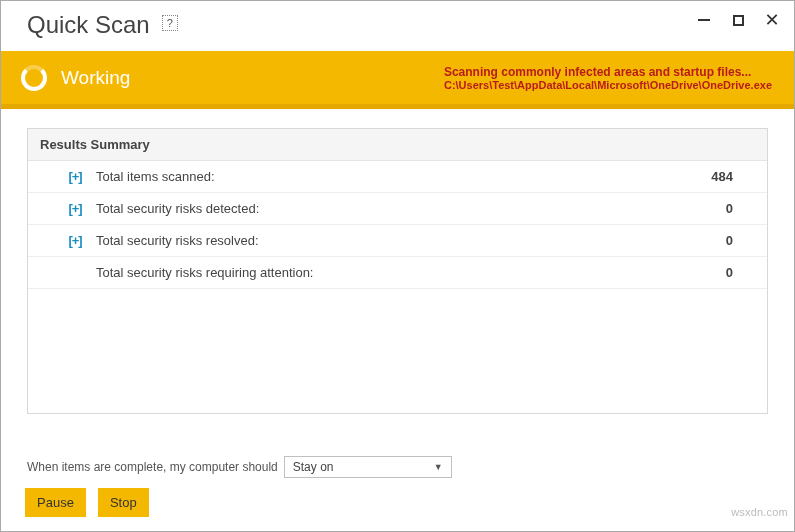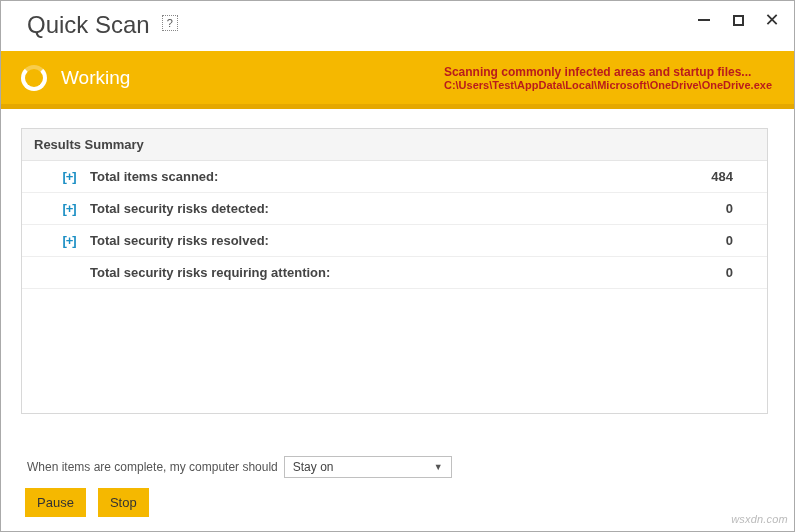--- a/index.html
+++ b/index.html
@@ -110,21 +110,21 @@
     }
     .status-main {
       font-size: 12px;
       font-weight: 700;
     }
     .status-path {
       font-size: 11px;
       font-weight: 700;
     }
     .content {
-      padding: 24px 26px 0 20px;
+      padding: 24px 26px 0 26px;
       flex: 1;
     }
     .panel {
       border: 1px solid #d8d8d8;
       height: 286px;
       display: flex;
       flex-direction: column;
     }
     .panel-header {
       background: #f5f5f5;
@@ -146,21 +146,21 @@
       color: #1b8fc4;
       font-weight: 700;
       font-size: 13px;
       width: 30px;
       text-align: center;
       margin-left: 20px;
       margin-right: 6px;
       letter-spacing: -1px;
     }
     .row-label {
-      font-weight: 700;
+      font-weight: 400;
       flex: 1;
     }
     .row-value {
       font-weight: 700;
       padding-right: 22px;
     }
     .row.noexpand .expand { visibility: hidden; }
     .footer-option {
       padding: 14px 26px 0 26px;
       display: flex;
@@ -234,25 +234,24 @@
       background: #f5b800;
       border: none;
       padding: 7px 12px;
       font-size: 13px;
       color: #333;
       cursor: pointer;
     }
     .watermark {
       position: absolute;
       right: 6px;
-      bottom: 6px;
+      bottom: 13px;
       font-size: 11px;
       color: #bbb;
       letter-spacing: 0.2px;
-      font-style: italic;
     }
   </style>
 </head>
 <body>
 
 <div class="window">
 
   <div class="titlebar">
     <div class="titlebar-left">
       <div class="title">Quick Scan</div>

